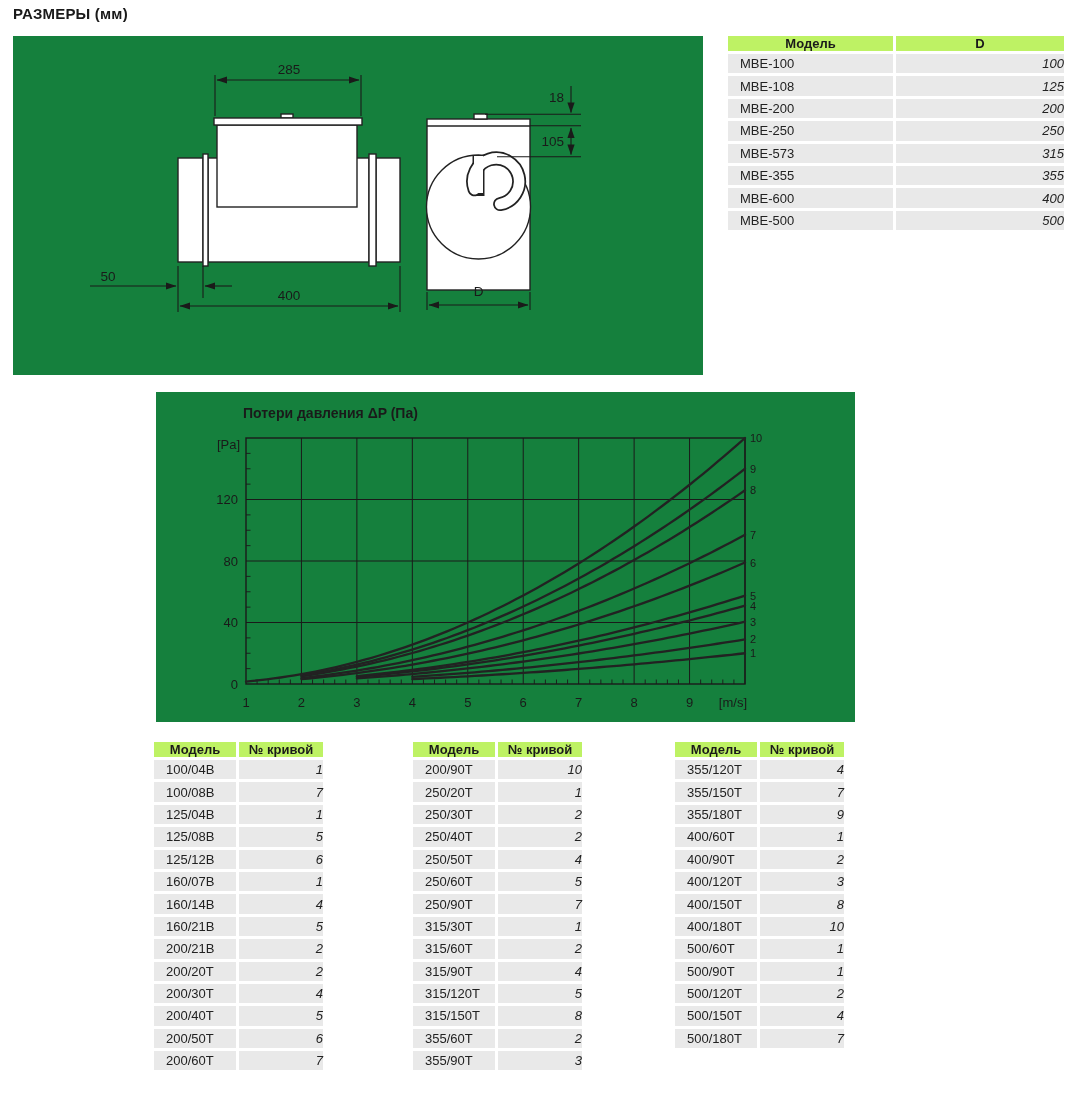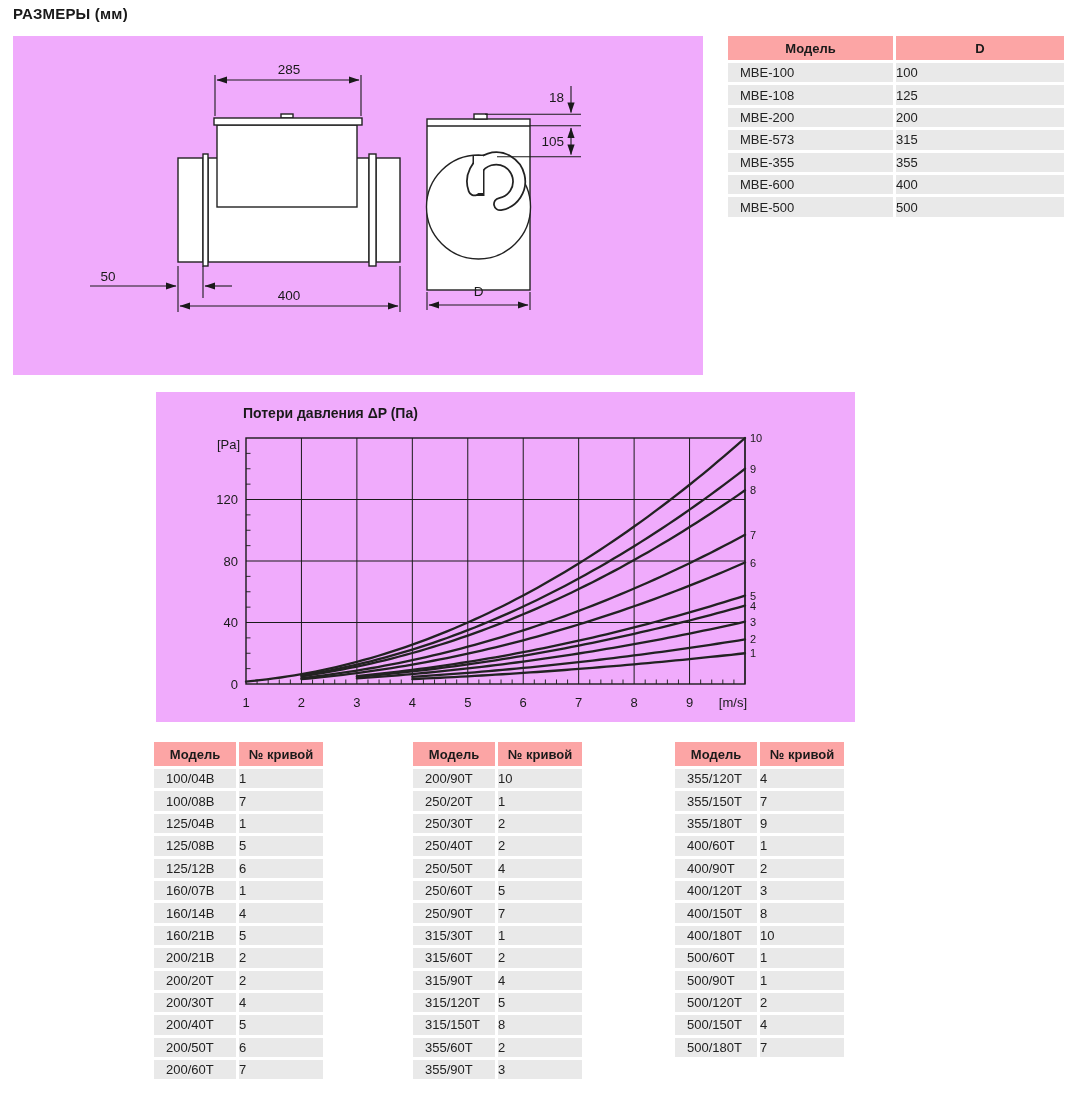--- a/index.html
+++ b/index.html
@@ -1,27 +1,27 @@
 <!DOCTYPE html>
 <html><head>
 <meta charset="utf-8">
 <style>
   html,body{margin:0;padding:0;background:#ffffff;}
   body{width:1071px;height:1099px;position:relative;font-family:"Liberation Sans",sans-serif;color:#1a1a1a;}
   .abs{position:absolute;}
   #page-title{left:13px;top:5px;font-size:15px;font-weight:bold;letter-spacing:.2px;}
-  .panel{background:#f0abfc;}
+  .panel{background:#15803d;}
   #drawing-panel{left:13px;top:36px;width:690px;height:339px;}
   #chart-panel{left:156px;top:392px;width:699px;height:330px;}
   #chart-title{position:absolute;left:66px;top:13px;font-size:14px;font-weight:bold;padding-left:21px;}
   table.datatable{border-collapse:separate;border-spacing:3px;table-layout:fixed;}
-  table.datatable th{background:#fca5a5;font-weight:bold;font-size:13px;height:24px;text-align:center;color:#1a1a1a;padding:0;}
+  table.datatable th{background:#bef264;font-weight:bold;font-size:13px;height:15px;text-align:center;color:#1a1a1a;padding:0;}
   table.datatable td{background:#e9e9e9;font-size:13px;height:19.4px;color:#222;padding:0;line-height:1;}
   table.datatable td.c-model{text-align:left;padding-left:12px;}
-  table.datatable td.c-val{text-align:left;}
+  table.datatable td.c-val{text-align:right;font-style:italic;}
   #dims-table{left:725px;top:33px;}
   #dims-table col.c1{width:165px;} #dims-table col.c2{width:168px;}
   .curvetable col.c1{width:82px;} .curvetable col.c2{width:84px;}
   #curve-table-1{left:151px;top:739px;}
   #curve-table-2{left:410px;top:739px;}
   #curve-table-3{left:672px;top:739px;}
   svg text{fill:#1a1a1a;}
 </style>
 </head>
 <body>
@@ -116,20 +116,24 @@
         <td class="c-model">МВЕ-100</td>
         <td class="c-val">100</td>
       </tr>
       <tr>
         <td class="c-model">МВЕ-108</td>
         <td class="c-val">125</td>
       </tr>
       <tr>
         <td class="c-model">МВЕ-200</td>
         <td class="c-val">200</td>
+      </tr>
+      <tr>
+        <td class="c-model">МВЕ-250</td>
+        <td class="c-val">250</td>
       </tr>
       <tr>
         <td class="c-model">МВЕ-573</td>
         <td class="c-val">315</td>
       </tr>
       <tr>
         <td class="c-model">МВЕ-355</td>
         <td class="c-val">355</td>
       </tr>
       <tr>

